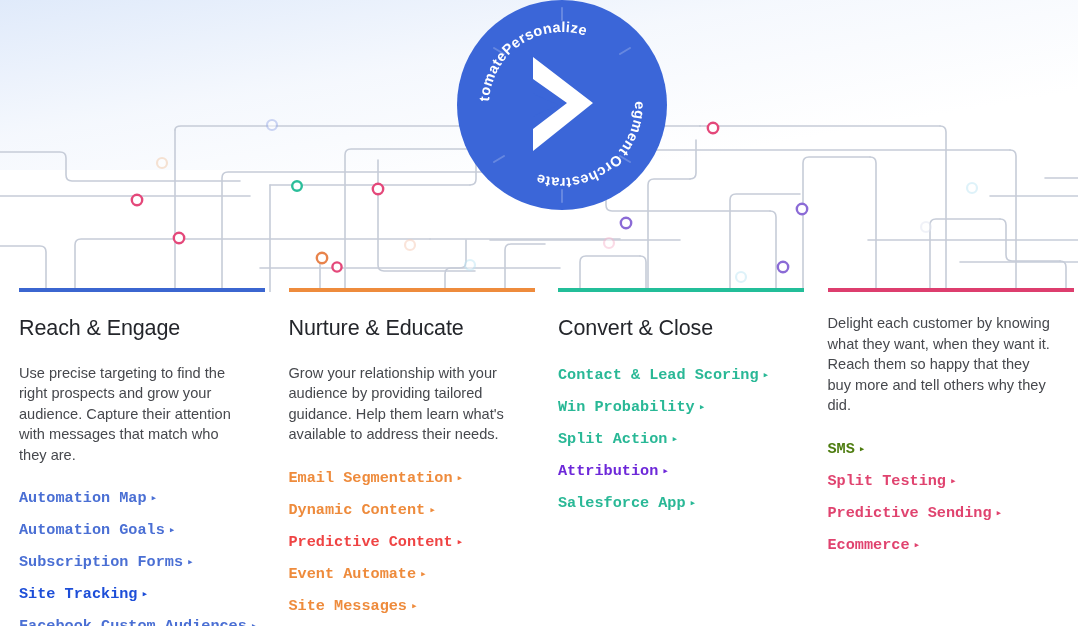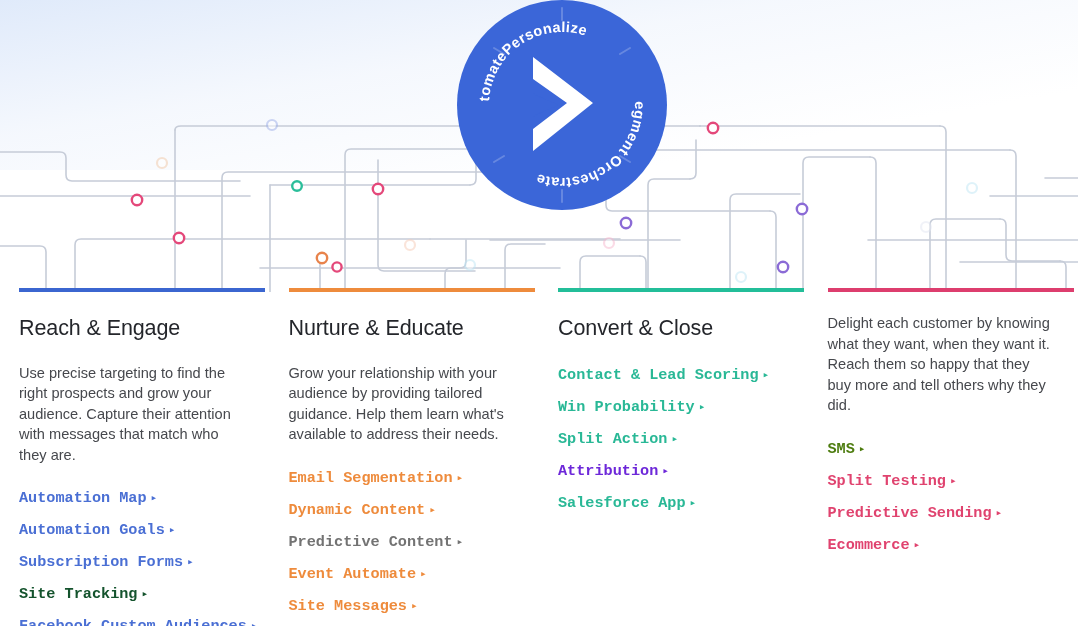--- a/index.html
+++ b/index.html
@@ -255,35 +255,35 @@
 
     <div class="col">
       <div class="col-inner">
         <div class="accent-bar" style="background:#3B66D0"></div>
         <h2 class="col-title">Reach &amp; Engage</h2>
         <p class="col-desc">Use precise targeting to find the right prospects and grow your audience. Capture their attention with messages that match who they are.</p>
         <ul class="links">
           <li><a class="link" href="#" style="color:#4A6FD4"><span>Automation Map</span><span class="caret">▸</span></a></li>
           <li><a class="link" href="#" style="color:#4A6FD4"><span>Automation Goals</span><span class="caret">▸</span></a></li>
           <li><a class="link" href="#" style="color:#4A6FD4"><span>Subscription Forms</span><span class="caret">▸</span></a></li>
-          <li><a class="link" href="#" style="color:#14532d"><span>Site Tracking</span><span class="caret">▸</span></a></li>
+          <li><a class="link" href="#" style="color:#1d4ed8"><span>Site Tracking</span><span class="caret">▸</span></a></li>
           <li><a class="link" href="#" style="color:#4A6FD4"><span>Facebook Custom Audiences</span><span class="caret">▸</span></a></li>
         </ul>
       </div>
     </div>
 
     <div class="col">
       <div class="col-inner">
         <div class="accent-bar" style="background:#EE8B3C"></div>
         <h2 class="col-title">Nurture &amp; Educate</h2>
         <p class="col-desc">Grow your relationship with your audience by providing tailored guidance. Help them learn what's available to address their needs.</p>
         <ul class="links">
           <li><a class="link" href="#" style="color:#EE8B3C"><span>Email Segmentation</span><span class="caret">▸</span></a></li>
           <li><a class="link" href="#" style="color:#EE8B3C"><span>Dynamic Content</span><span class="caret">▸</span></a></li>
-          <li><a class="link" href="#" style="color:#737373"><span>Predictive Content</span><span class="caret">▸</span></a></li>
+          <li><a class="link" href="#" style="color:#ef4444"><span>Predictive Content</span><span class="caret">▸</span></a></li>
           <li><a class="link" href="#" style="color:#EE8B3C"><span>Event Automate</span><span class="caret">▸</span></a></li>
           <li><a class="link" href="#" style="color:#EE8B3C"><span>Site Messages</span><span class="caret">▸</span></a></li>
         </ul>
       </div>
     </div>
 
     <div class="col">
       <div class="col-inner">
         <div class="accent-bar" style="background:#23BE99"></div>
         <h2 class="col-title">Convert &amp; Close</h2>

